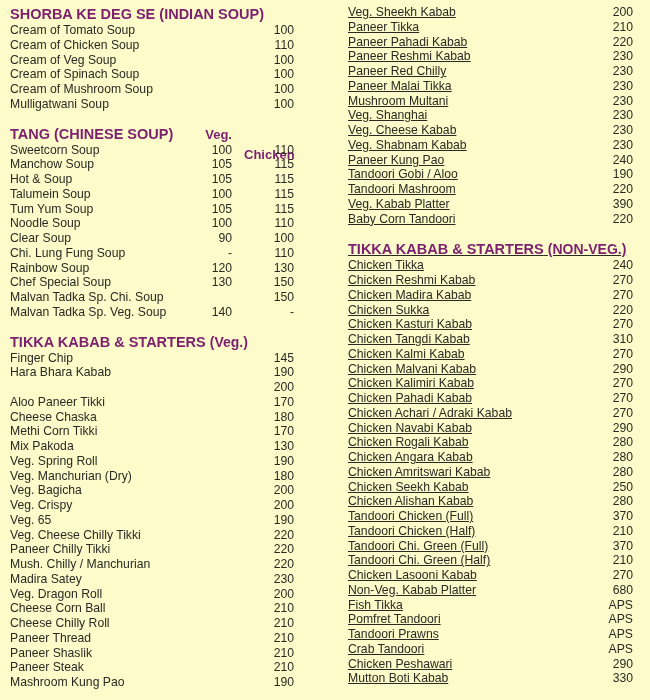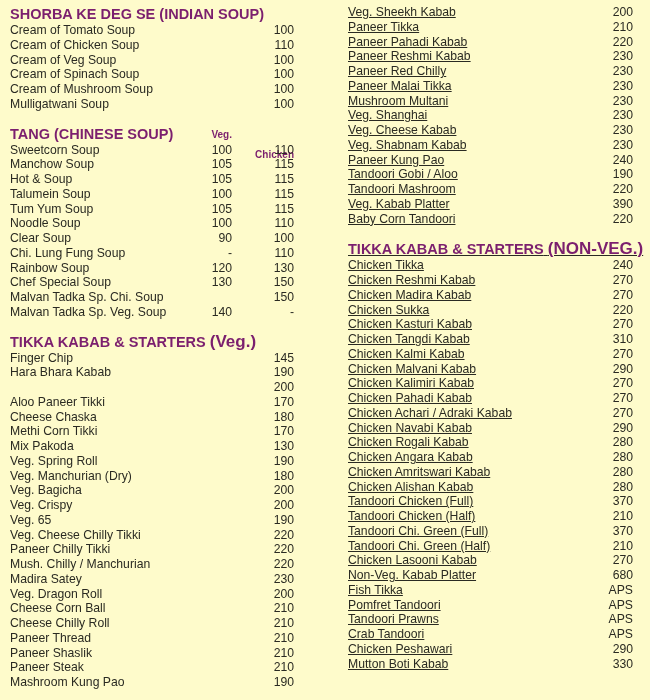--- a/index.html
+++ b/index.html
@@ -15,24 +15,24 @@
     .col.right { left: 348px; width: 285px; }
     .section-title {
       color: #7b1f6e;
       font-weight: bold;
       font-size: 14.5px;
       height: 18px;
       line-height: 18px;
       white-space: nowrap;
       position: relative;
     }
-    .section-title .suffix { font-size: 17px; margin-top: 24px; }
+    .section-title .suffix { font-size: 14px; margin-top: 24px; }
     .section-title .colhdr {
       position: absolute; top: 1px;
-      font-size: 10px; font-weight: bold; color: #7b1f6e;
+      font-size: 13px; font-weight: bold; color: #7b1f6e;
       text-align: right;
     }
     .row {
       height: 14.75px; line-height: 14.75px;
       font-size: 12.2px;
       position: relative;
       white-space: nowrap;
     }
     .row .price, .row .p1, .row .p2 {
       position: absolute; top: 0; text-align: right;
@@ -148,20 +148,21 @@
       <div class="row"><span>Chicken Tangdi Kabab</span><span class="price">310</span></div>
       <div class="row"><span>Chicken Kalmi Kabab</span><span class="price">270</span></div>
       <div class="row"><span>Chicken Malvani Kabab</span><span class="price">290</span></div>
       <div class="row"><span>Chicken Kalimiri Kabab</span><span class="price">270</span></div>
       <div class="row"><span>Chicken Pahadi Kabab</span><span class="price">270</span></div>
       <div class="row"><span>Chicken Achari / Adraki Kabab</span><span class="price">270</span></div>
       <div class="row"><span>Chicken Navabi Kabab</span><span class="price">290</span></div>
       <div class="row"><span>Chicken Rogali Kabab</span><span class="price">280</span></div>
       <div class="row"><span>Chicken Angara Kabab</span><span class="price">280</span></div>
       <div class="row"><span>Chicken Amritswari Kabab</span><span class="price">280</span></div>
+      <div class="row"><span>Chicken Seekh Kabab</span><span class="price">250</span></div>
       <div class="row"><span>Chicken Alishan Kabab</span><span class="price">280</span></div>
       <div class="row"><span>Tandoori Chicken (Full)</span><span class="price">370</span></div>
       <div class="row"><span>Tandoori Chicken (Half)</span><span class="price">210</span></div>
       <div class="row"><span>Tandoori Chi. Green (Full)</span><span class="price">370</span></div>
       <div class="row"><span>Tandoori Chi. Green (Half)</span><span class="price">210</span></div>
       <div class="row"><span>Chicken Lasooni Kabab</span><span class="price">270</span></div>
       <div class="row"><span>Non-Veg. Kabab Platter</span><span class="price">680</span></div>
       <div class="row"><span>Fish Tikka</span><span class="price">APS</span></div>
       <div class="row"><span>Pomfret Tandoori</span><span class="price">APS</span></div>
       <div class="row"><span>Tandoori Prawns</span><span class="price">APS</span></div>

